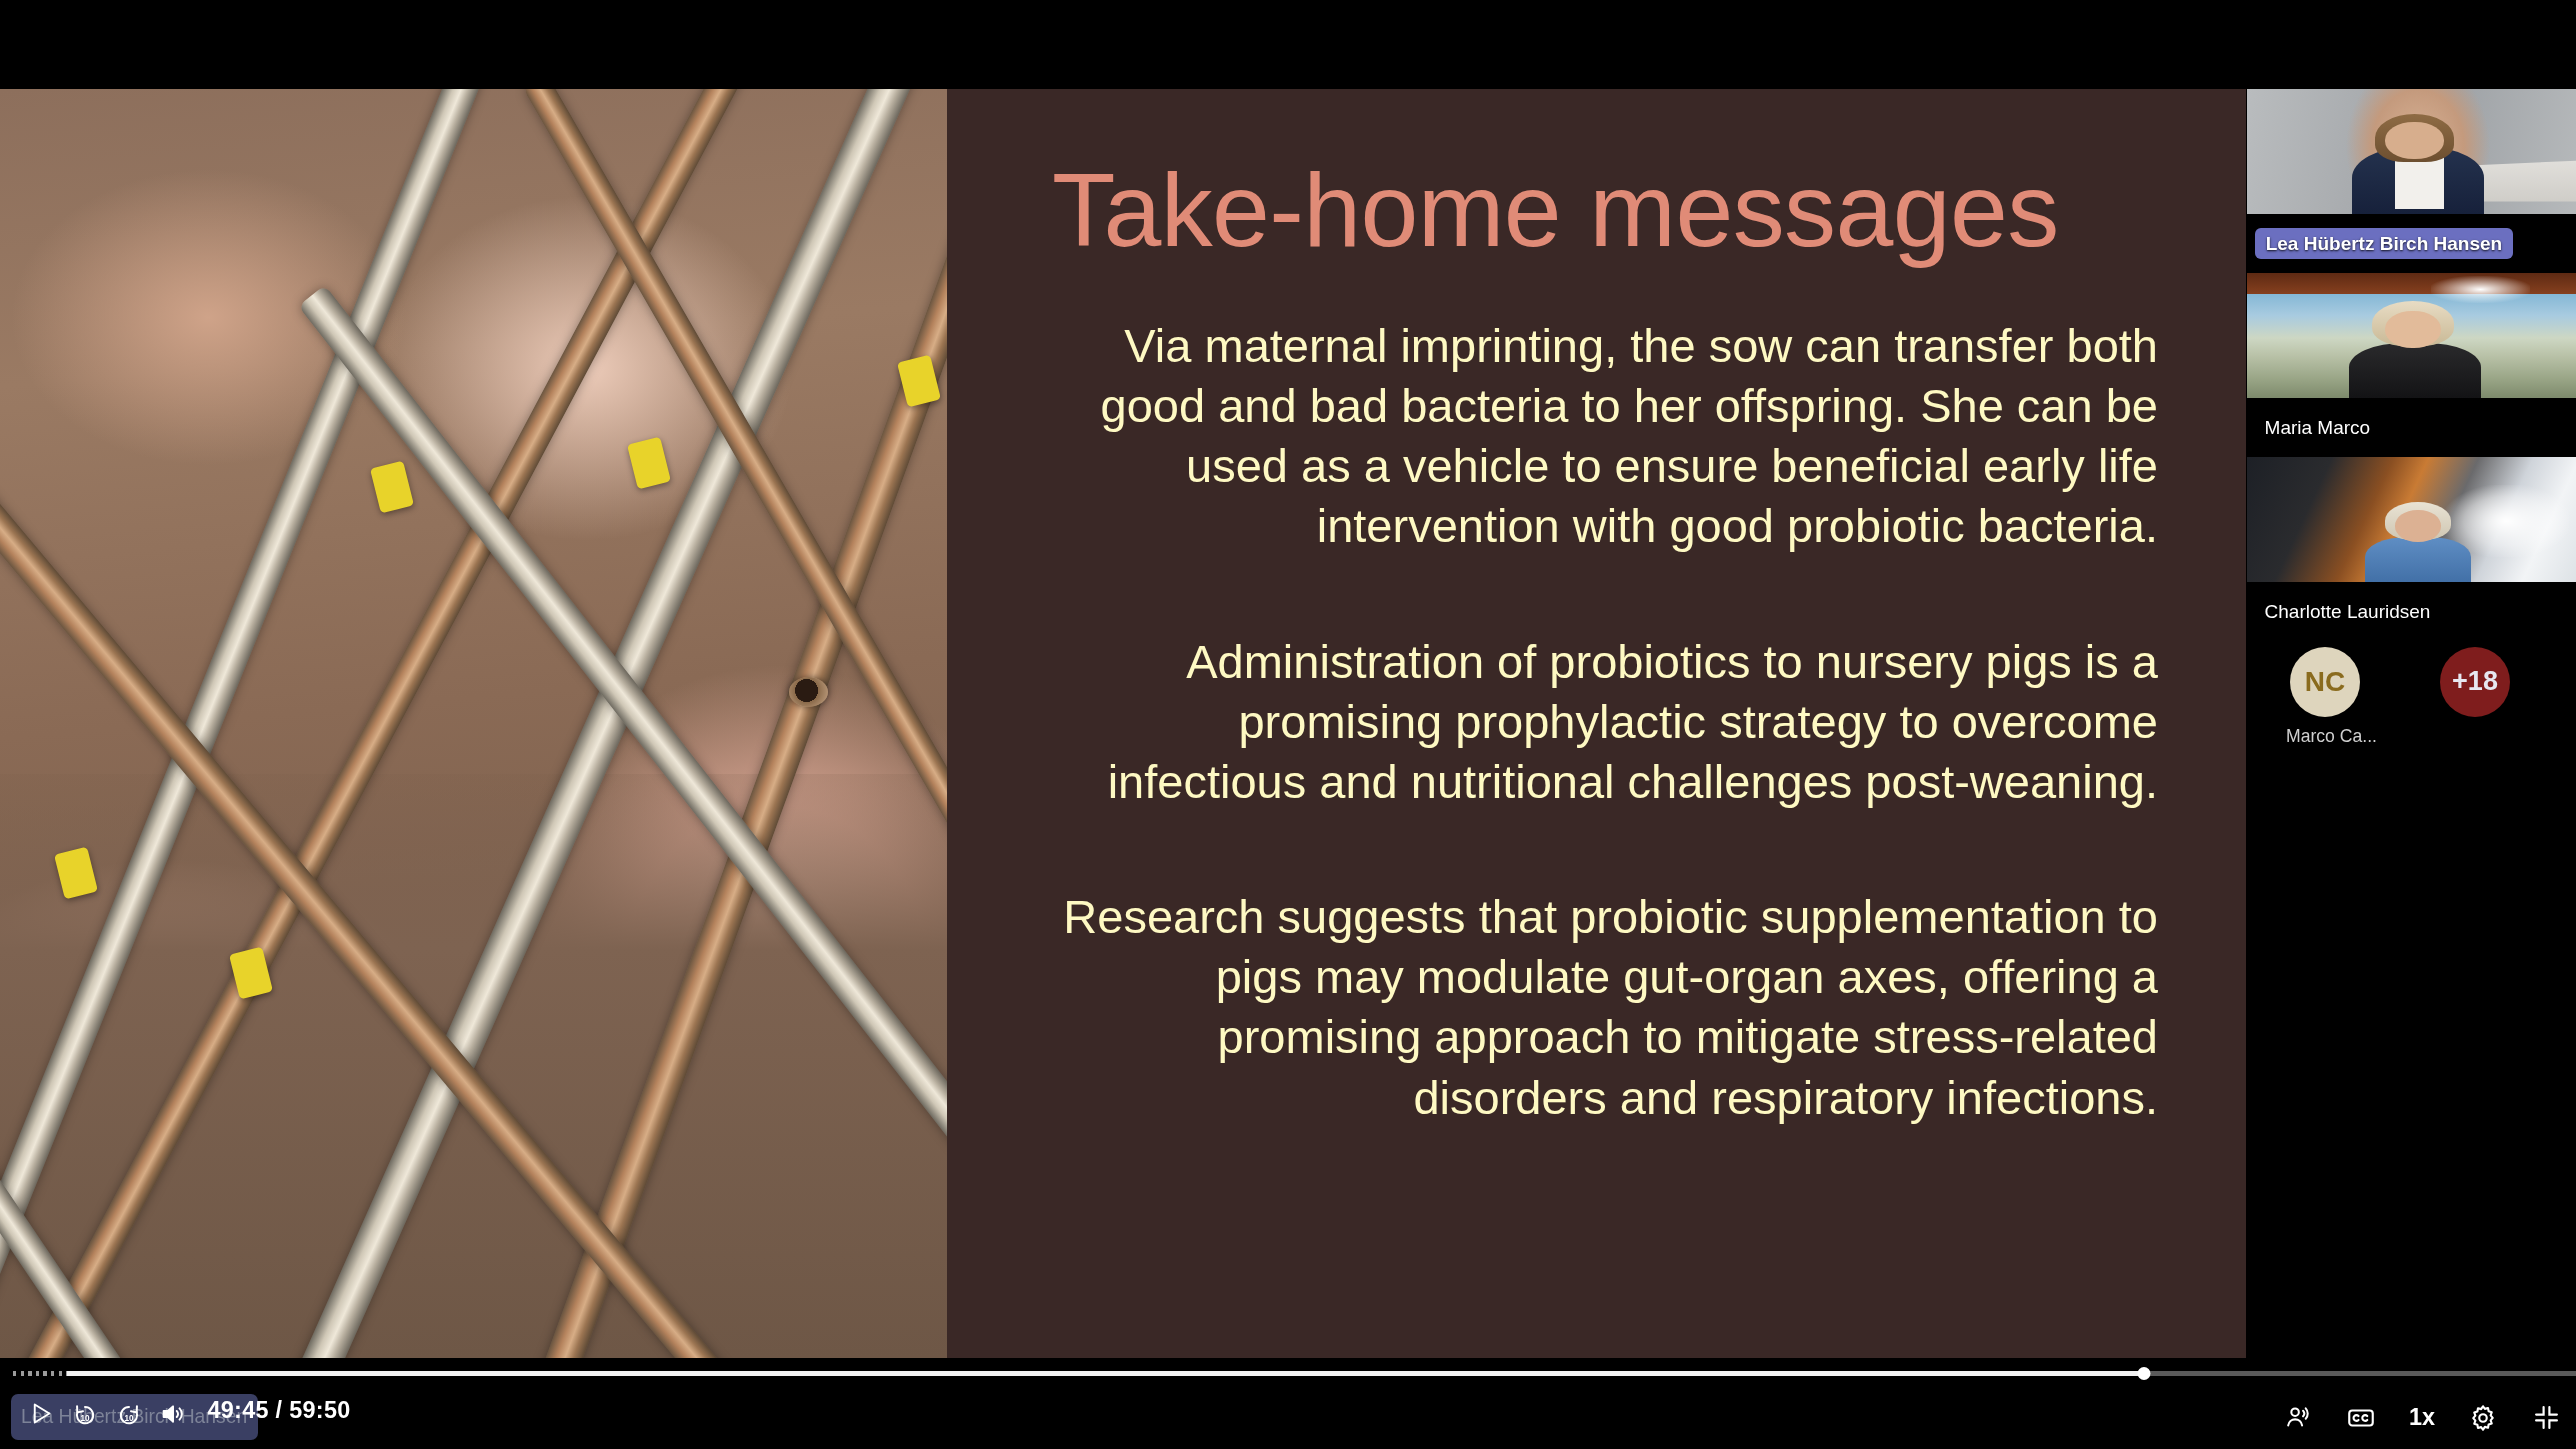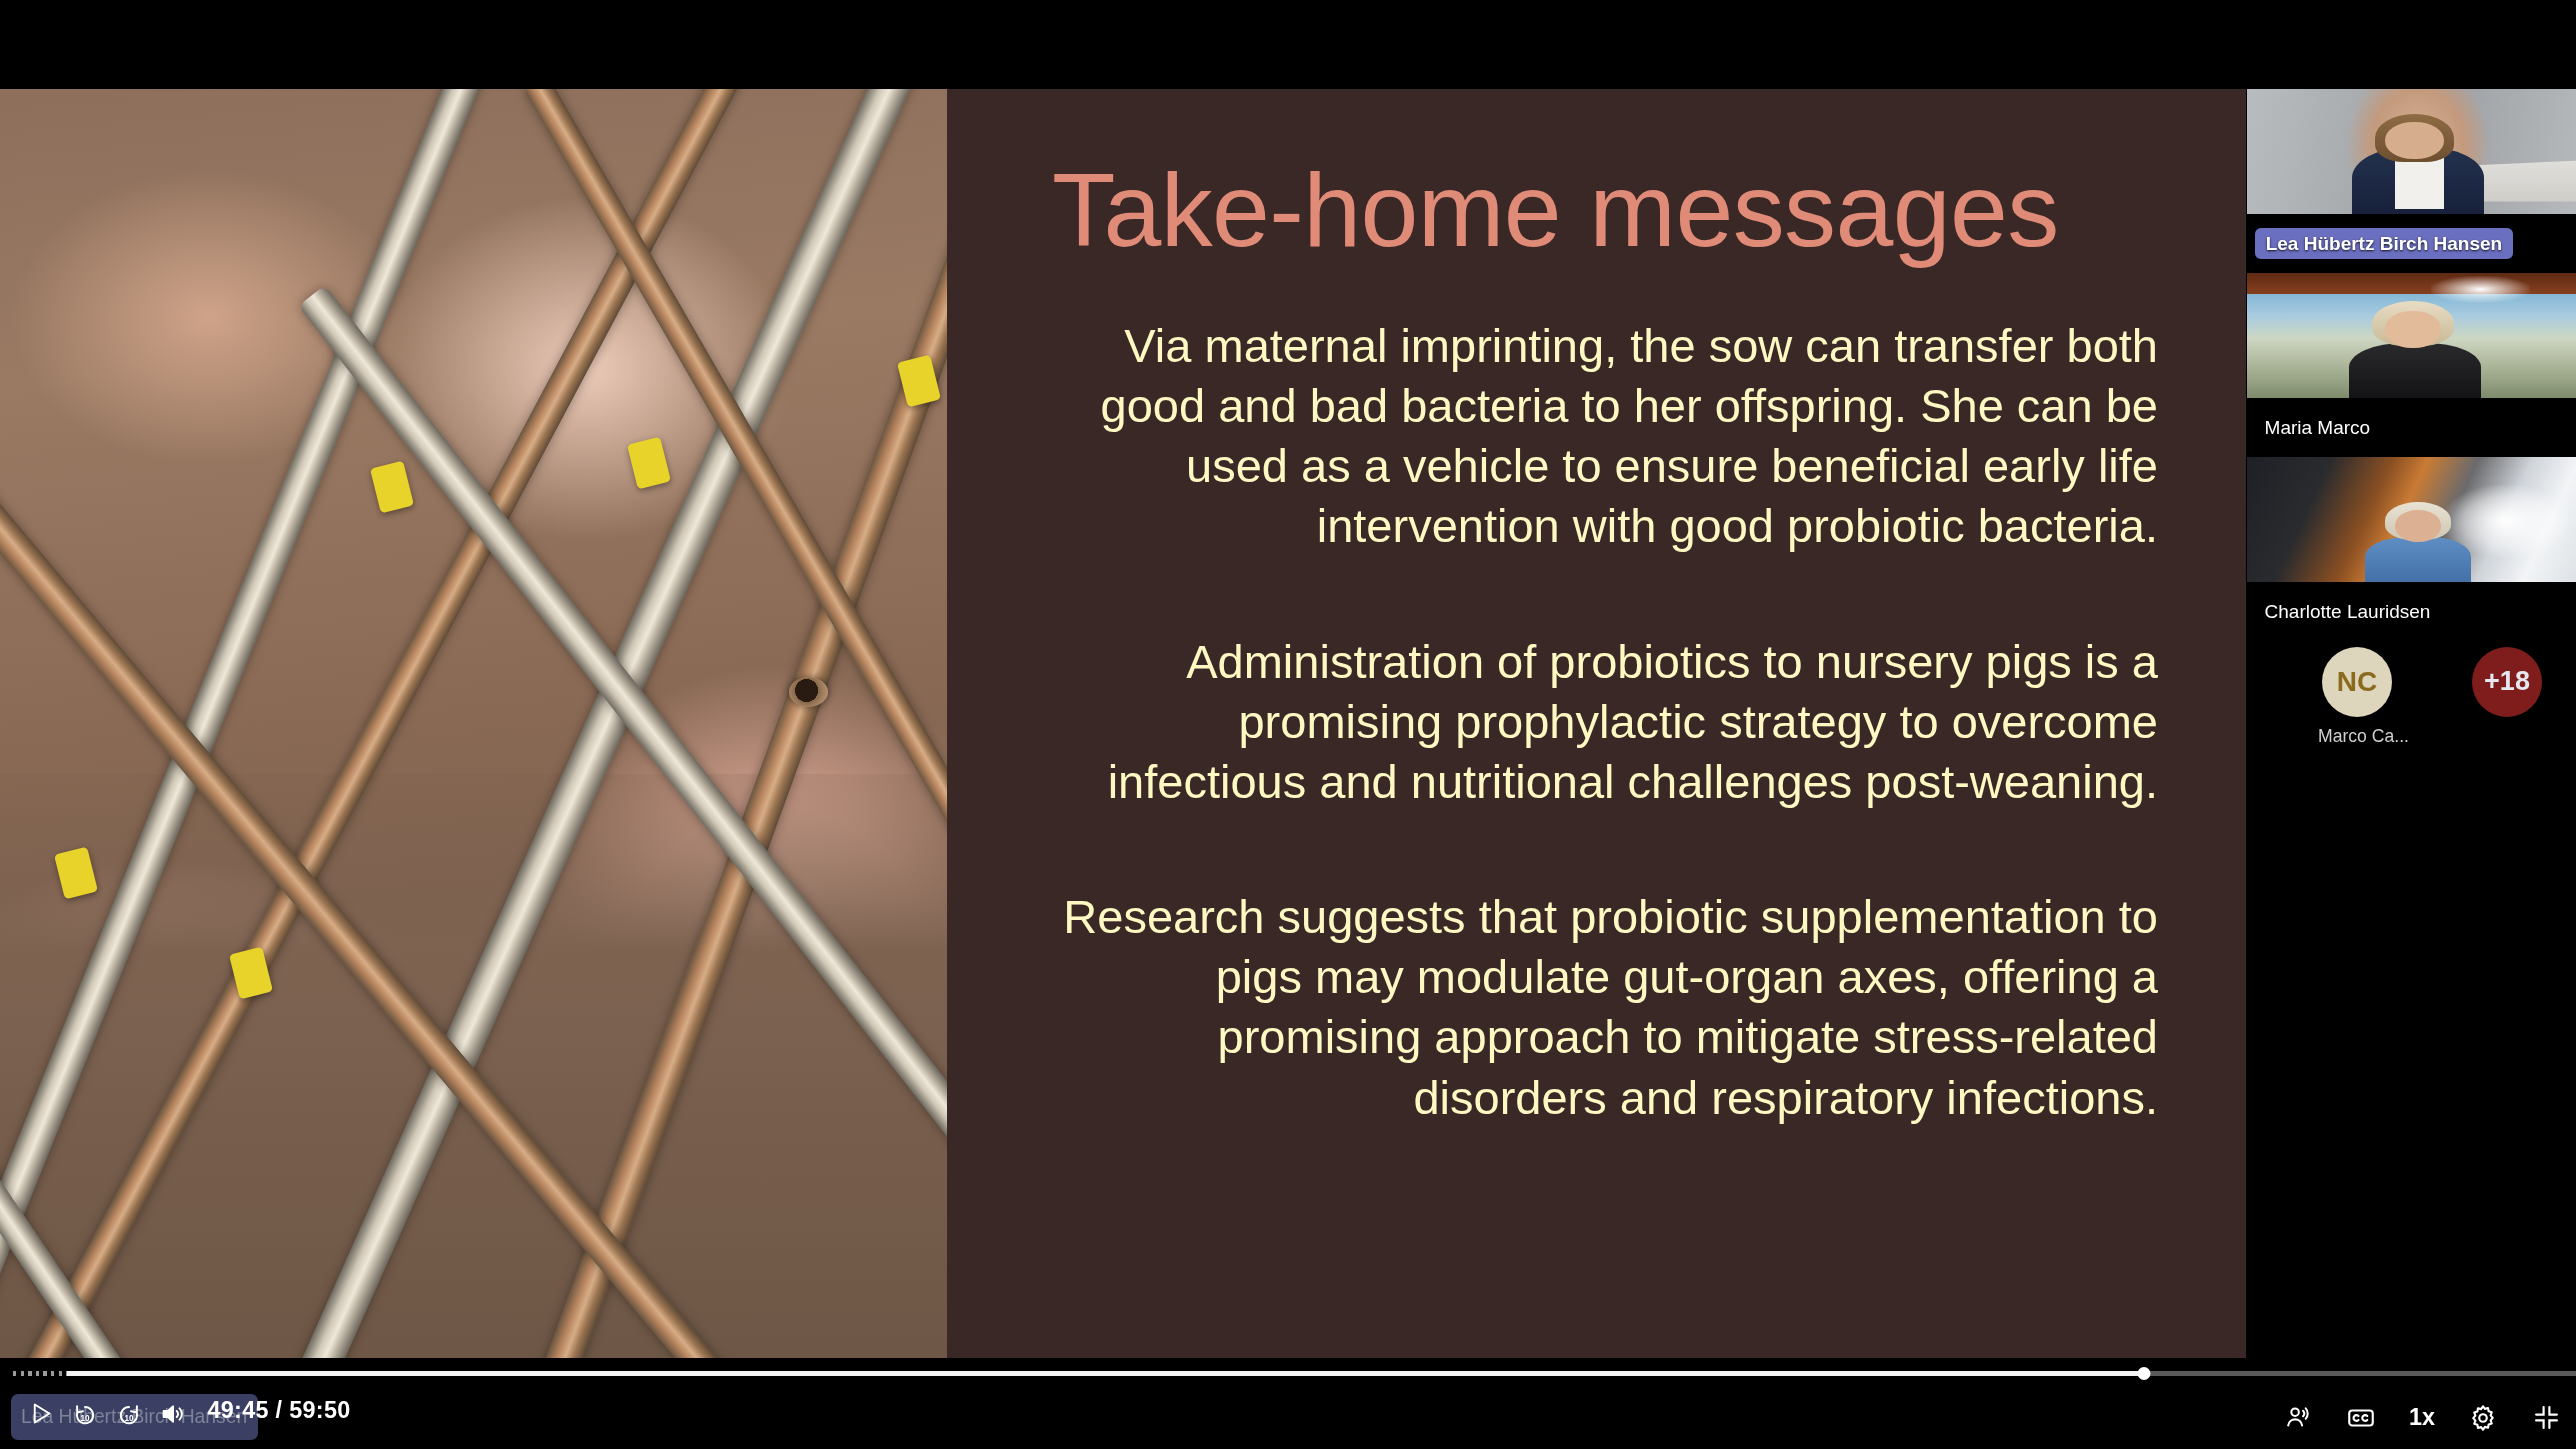--- a/index.html
+++ b/index.html
@@ -106,21 +106,21 @@
     text-shadow:0 1.2px 2.3px rgba(0,0,0,.9);
   }
   .tile-label.active{
     display:inline-block; background:#6b6fc0; color:#fff;
     border-radius:5.9px; padding:4.7px 10.5px; font-weight:700;
   }
   .label-row{ height:59px; display:flex; align-items:center; }
   .label-row.pad{ padding-left:8.2px; }
 
   
-  .avatar-row{ position:relative; height:135px;margin-left:32px; }
+  .avatar-row{ position:relative; height:135px; }
   .avatar{ position:absolute; border-radius:50%; display:flex;
            align-items:center; justify-content:center; font-size:28px; font-weight:700; }
   .avatar.initials{ left:43px; top:5.9px; width:70px; height:70px;
            background:#ded5bd; color:#8a6b1e; }
   .avatar.more{ left:193px; top:5.9px; width:70px; height:70px;
            background:#7f1d1d; color:#e7e7f0; font-size:27px; font-weight:600; }
   .avatar-name{ position:absolute; left:39px; top:85px; font-size:17.6px; color:#cfcfcf; }
 
   
   .player{ position:absolute; left:0; bottom:0; width:2576px; height:91px; background:#000; }

